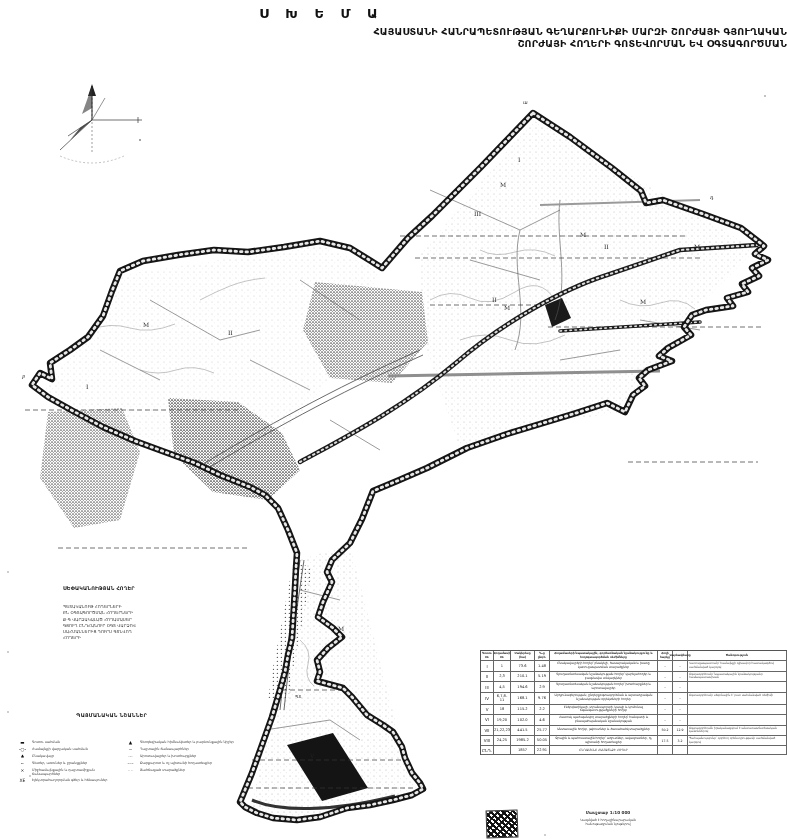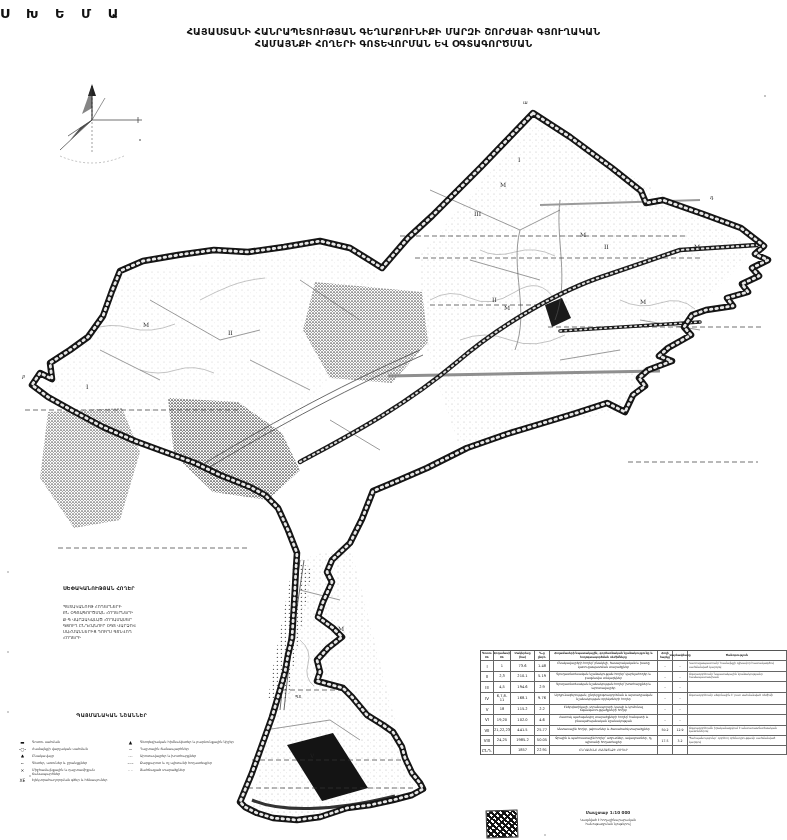--- a/index.html
+++ b/index.html
@@ -1,21 +1,21 @@
 <!DOCTYPE html>
 <html><head>
 <meta charset="utf-8">
 <style>
   html,body{margin:0;padding:0;background:#e8e8e8;}
   .page{position:relative;width:787px;height:840px;background:#ffffff;overflow:hidden;
         font-family:"DejaVu Sans",sans-serif;color:#111;}
   .abs{position:absolute;}
   
-  .t-main{left:0;top:6px;width:643px;text-align:left;font-size:13px;font-weight:bold;letter-spacing:6px;}
-  .t-sub{left:0;width:787px;text-align:center;font-size:9.5px;font-weight:bold;letter-spacing:.2px;}
+  .t-main{left:0;top:6px;width:643px;text-align:center;font-size:13px;font-weight:bold;letter-spacing:6px;}
+  .t-sub{left:0;width:787px;text-align:right;font-size:9.5px;font-weight:bold;letter-spacing:.2px;}
   .t1{top:26px}.t2{top:38px}.t3{top:66px}
   
   .map{left:0;top:0;width:787px;height:840px;}
   svg text{font-family:"DejaVu Serif",serif;}
   
   .own{left:63px;top:585px;width:130px;}
   .own .hd{font-size:5px;font-weight:bold;letter-spacing:.2px;margin-bottom:13px;color:#1a1a1a;}
   .own .ln{font-size:4px;line-height:6.3px;color:#333;letter-spacing:.1px;}
   
   .signs-hd{left:76px;top:712px;font-size:5px;font-weight:bold;color:#1a1a1a;letter-spacing:.3px;}
@@ -207,21 +207,21 @@
         <circle cx="8" cy="652" r="0.7"></circle>
       <circle cx="8" cy="712" r="0.7"></circle>
         <circle cx="30" cy="776" r="0.7"></circle>
       <circle cx="765" cy="96" r="0.8"></circle>
         <circle cx="545" cy="835" r="0.7"></circle>
     </g>
   </svg>
 
   <div class="abs t-main">Ս Խ Ե Մ Ա</div>
   <div class="abs t-sub t1">ՀԱՅԱՍՏԱՆԻ ՀԱՆՐԱՊԵՏՈՒԹՅԱՆ ԳԵՂԱՐՔՈՒՆԻՔԻ ՄԱՐԶԻ ՇՈՐԺԱՅԻ ԳՅՈՒՂԱԿԱՆ</div>
-  <div class="abs t-sub t2">ՀԱՄԱՅՆՔԻ ՀՈՂԵՐԻ ԳՈՏԵՎՈՐՄԱՆ ԵՎ ՕԳՏԱԳՈՐԾՄԱՆ</div>
+  <div class="abs t-sub t2">ՇՈՐԺԱՅԻ ՀՈՂԵՐԻ ԳՈՏԵՎՈՐՄԱՆ ԵՎ ՕԳՏԱԳՈՐԾՄԱՆ</div>
 
   <div class="abs own">
     <div class="hd">ՍԵՓԱԿԱՆՈՒԹՅԱՆ ՀՈՂԵՐ</div>
     <div class="ln">ՊԵՏԱԿԱՆՈՒԹ ՀՈՂԵՐՆԵՐԻ</div>
     <div class="ln">ԲՆ ՕԳՏԱԳՈՐԾՄԱՆ ՀՈՂԵՐՆԵՐԻ</div>
     <div class="ln">Ք-Գ ՎԱՐՁԱԿԱԼԱԾ ՀՈՂԱՄԱՍԵՐ</div>
     <div class="ln">ԳՅՈՒՂ ԸՆԴՀԱՆՈՒՐ ՕԳՏ ՎԱՐՁՈՎ</div>
     <div class="ln">ՍԱՀՄԱՆՆԵՐԻՑ ԴՈՒՐՍ ԳՏՆՎՈՂ</div>
     <div class="ln">ՀՈՂԵՐԻ</div>
   </div>

